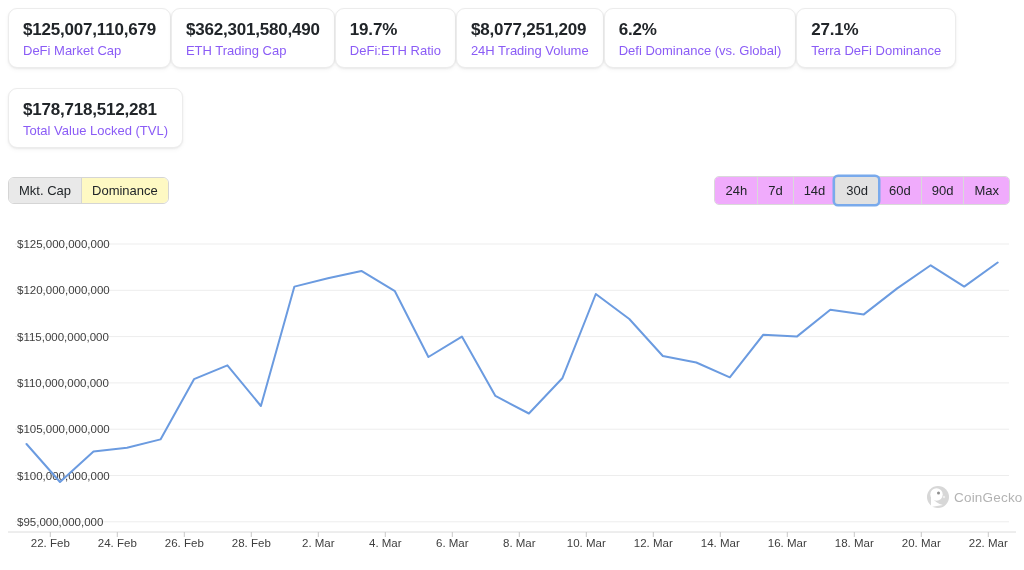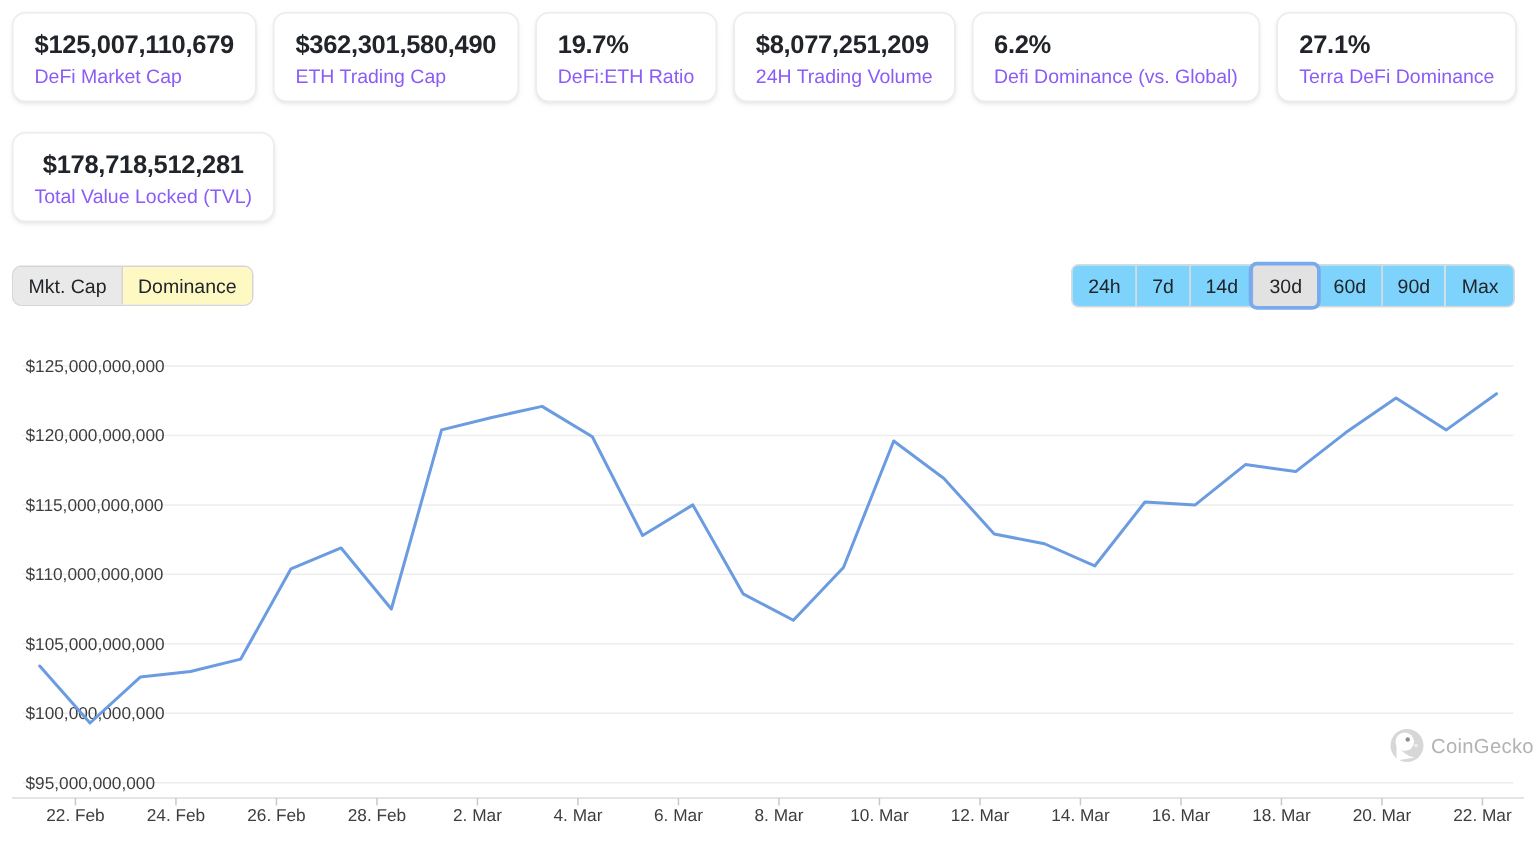--- a/index.html
+++ b/index.html
@@ -1,40 +1,40 @@
 <!DOCTYPE html>
 <html><head>
 <meta charset="utf-8">
 <style>
   html,body{margin:0;padding:0;}
   body{
     width:1024px;height:570px;background:#ffffff;overflow:hidden;
     font-family:"Liberation Sans",sans-serif;color:#212529;
     -webkit-font-smoothing:antialiased;
   }
-  .cards-row{display:flex;gap:11px;margin:8px 0 0 8px;}
-  .cards-row.second{margin-top:20px;text-align:center;}
+  .cards-row{display:flex;margin:8px 0 0 8px;}
+  .cards-row.second{margin-top:20px;}
   .card{
     background:#fff;border:1px solid #ececec;border-radius:9px;
     box-shadow:0 1px 2px rgba(0,0,0,.06),0 2px 5px rgba(0,0,0,.04);
     padding:10px 14px 9px 14px;white-space:nowrap;
   }
   .card-value{font-size:17px;font-weight:700;letter-spacing:-.2px;line-height:1.3;}
   .card-label{font-size:13px;margin-top:2px;color:#8b5cf6;}
   .controls{display:flex;justify-content:space-between;align-items:center;margin:28px 14px 0 8px;}
   .tab-group{display:inline-flex;border:1px solid #d5d5d5;border-radius:6px;overflow:hidden;background:#fff;}
   .tab{
     font-family:inherit;font-size:13px;color:#212529;padding:5px 10px;
     background:#fef9c3;border:none;cursor:pointer;line-height:15px;
   }
   .tab.selected{background:#e9e9e9;border-right:1px solid #d5d5d5;}
   .range-group{display:inline-flex;border:1px solid #d9d9d9;border-radius:5px;background:#fff;}
   .range{
     font-family:inherit;font-size:13px;color:#212529;padding:6px 10px;
-    background:#7dd3fc;border:none;border-left:1px solid #d9d9d9;cursor:pointer;line-height:15px;
+    background:#f0abfc;border:none;border-left:1px solid #d9d9d9;cursor:pointer;line-height:15px;
   }
   .range:first-child{border-left:none;border-radius:4px 0 0 4px;}
   .range:last-child{border-radius:0 4px 4px 0;}
   .range.selected{
     background:#e2e2e2;position:relative;z-index:2;border-radius:3px;
     box-shadow:0 0 0 2.5px #79aaec;
   }
   .chart-wrap{margin-top:26px;position:relative;}
   svg text{font-family:"Liberation Sans",sans-serif;}
   .y-label{font-size:11.5px;fill:#3e3e3e;}

